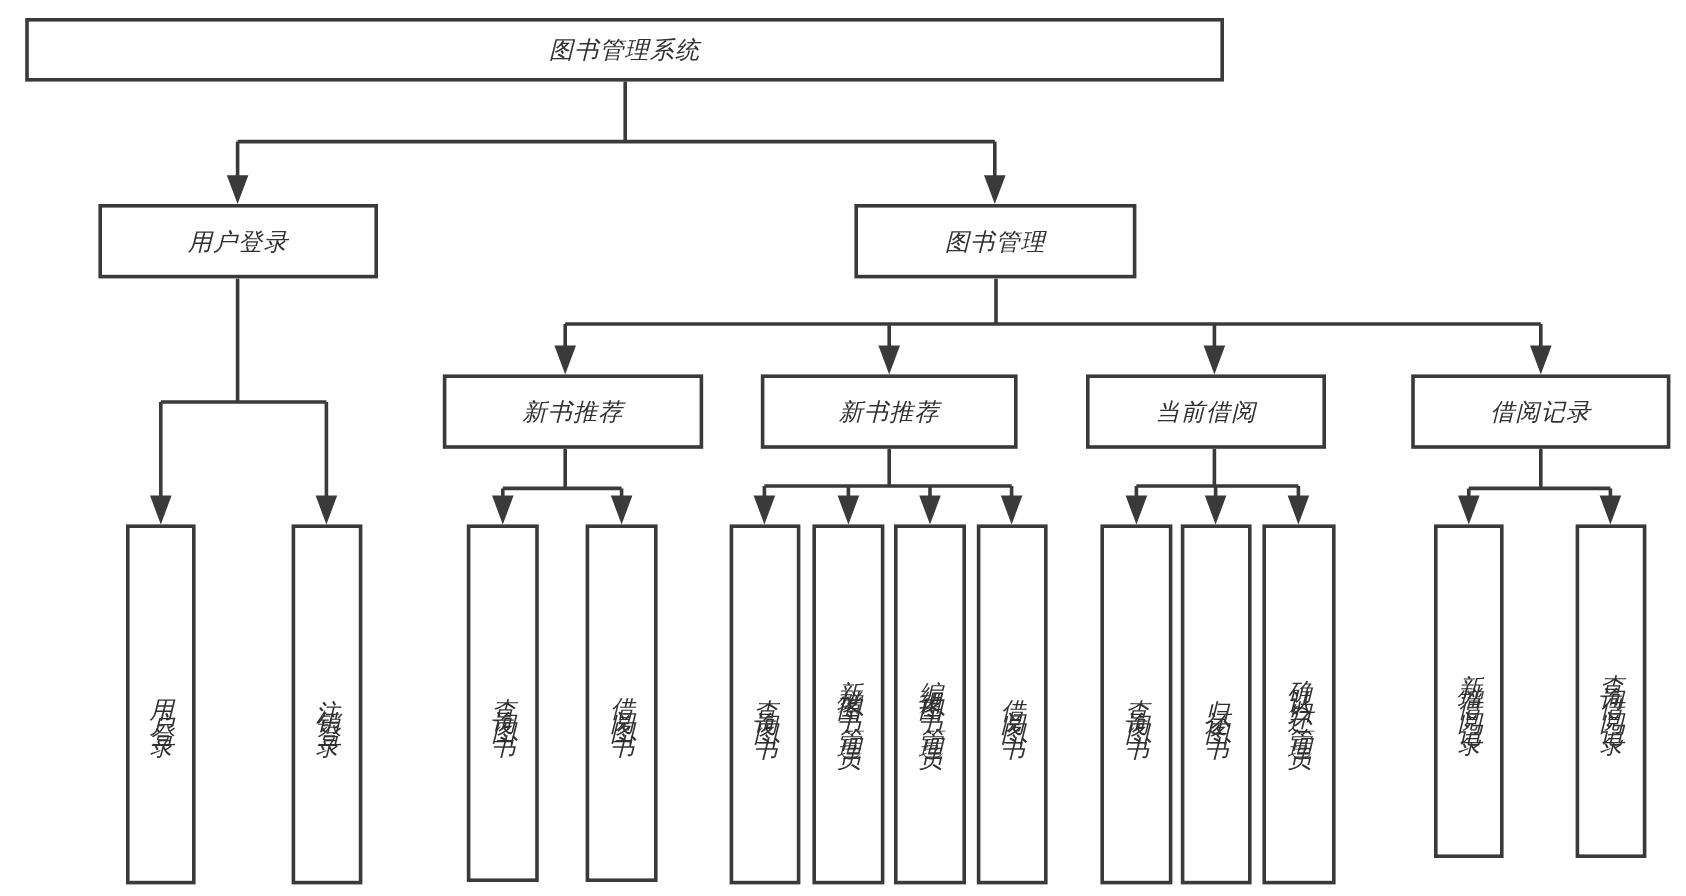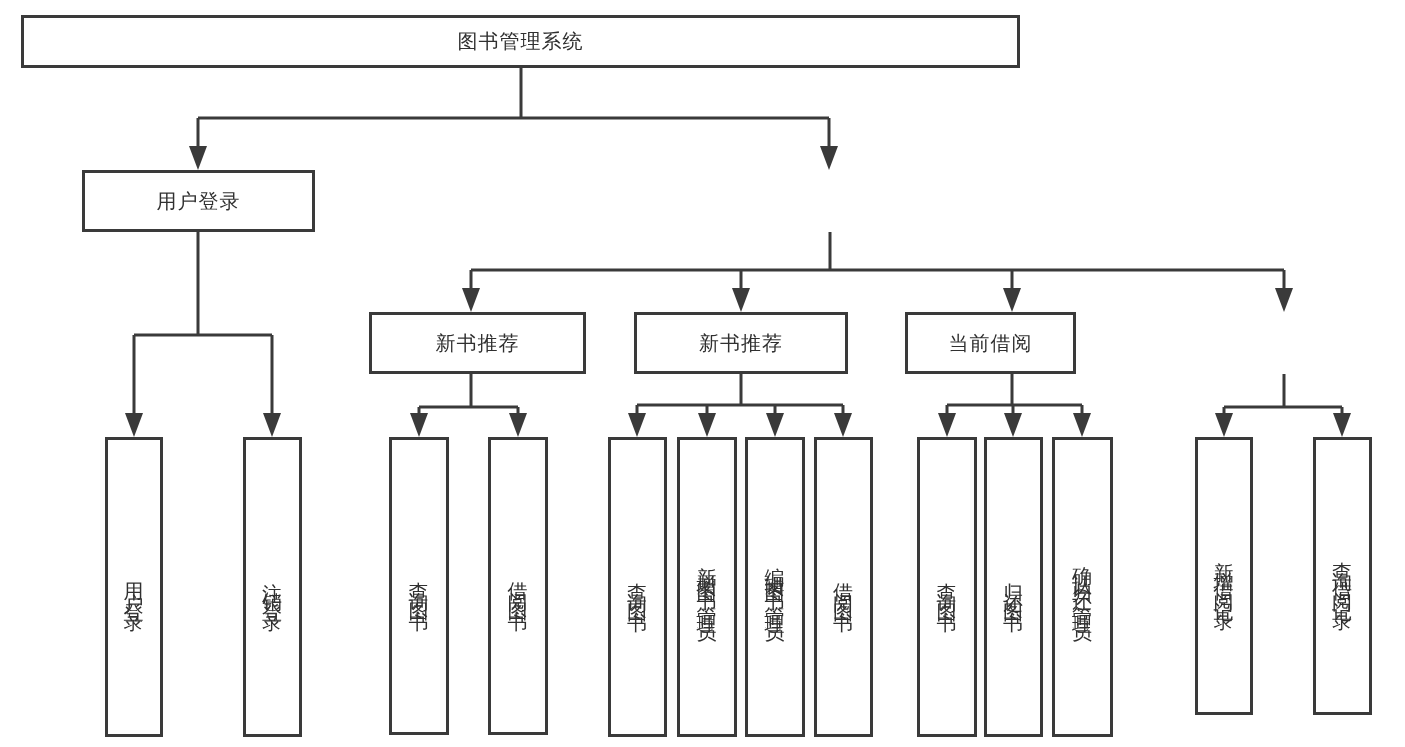--- a/index.html
+++ b/index.html
@@ -8,20 +8,21 @@
     --bg:#ffffff;
     --watermark:#9c9c9c;
   }
   html,body{margin:0;padding:0;background:#fff;}
   .canvas{
     position:relative;
     width:1405px;height:747px;
     background:var(--bg);
     font-family:"Liberation Sans","DejaVu Sans",sans-serif;
     overflow:hidden;
+    font-style:italic;
   }
   .connectors{
     position:absolute;left:0;top:0;width:1405px;height:747px;
     color:var(--line);
   }
   .hbox{
     position:absolute;box-sizing:border-box;
     border:3px solid var(--line);
     background:#fff;
     display:flex;align-items:center;justify-content:center;
@@ -91,29 +92,35 @@
              M1333,413 L1351,413 L1342,437 Z"></path>
   </svg>
 
   <div class="hbox" style="left:21px;top:15px;width:999px;height:53px;">
     <span>图书管理系统</span>
   </div>
 
   <div class="hbox" style="left:82px;top:170px;width:233px;height:62px;">
     <span>用户登录</span>
   </div>
+  <div class="hbox" style="left:712px;top:170px;width:235px;height:62px;">
+    <span>图书管理</span>
+  </div>
 
   <div class="hbox" style="left:369px;top:312px;width:217px;height:62px;">
     <span>新书推荐</span>
   </div>
   <div class="hbox" style="left:634px;top:312px;width:214px;height:62px;">
     <span>新书推荐</span>
   </div>
-  <div class="hbox" style="left:905px;top:312px;width:171px;height:62px;">
+  <div class="hbox" style="left:905px;top:312px;width:200px;height:62px;">
     <span>当前借阅</span>
+  </div>
+  <div class="hbox" style="left:1176px;top:312px;width:216px;height:62px;">
+    <span>借阅记录</span>
   </div>
 
   <div class="vbox" style="left:105px;top:437px;width:58px;height:300px;">
     <span>用户登录</span>
   </div>
   <div class="vbox" style="left:243px;top:437px;width:59px;height:300px;">
     <span>注销登录</span>
   </div>
 
   <div class="vbox" style="left:389px;top:437px;width:60px;height:298px;">

